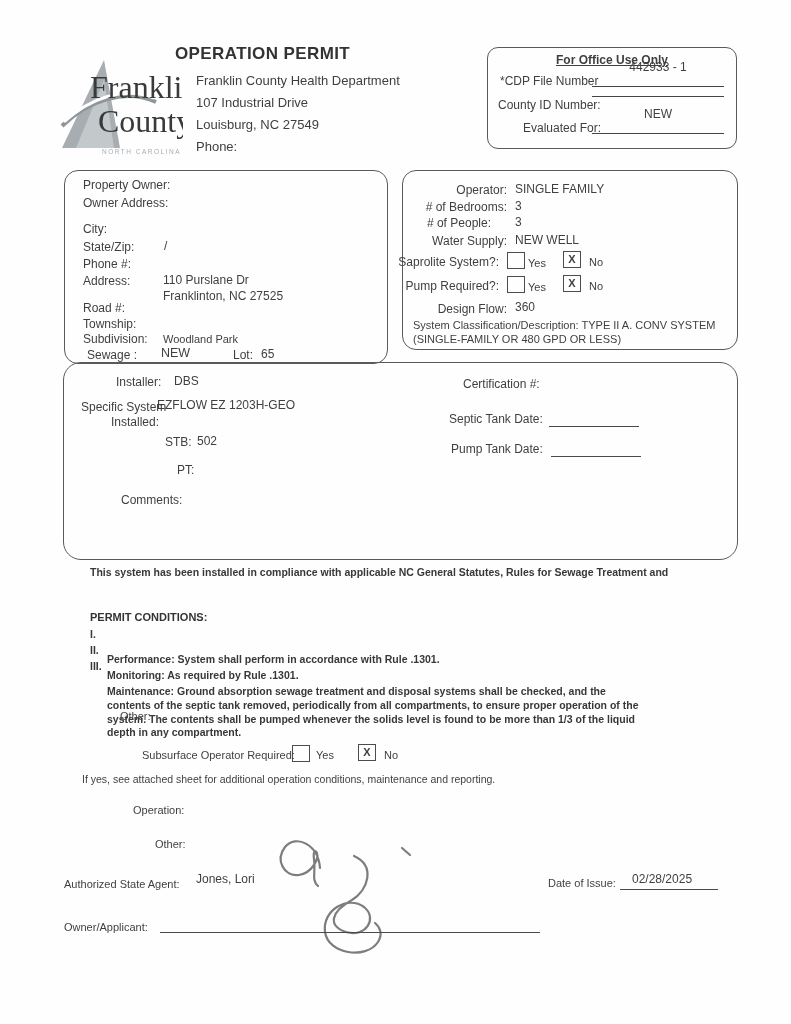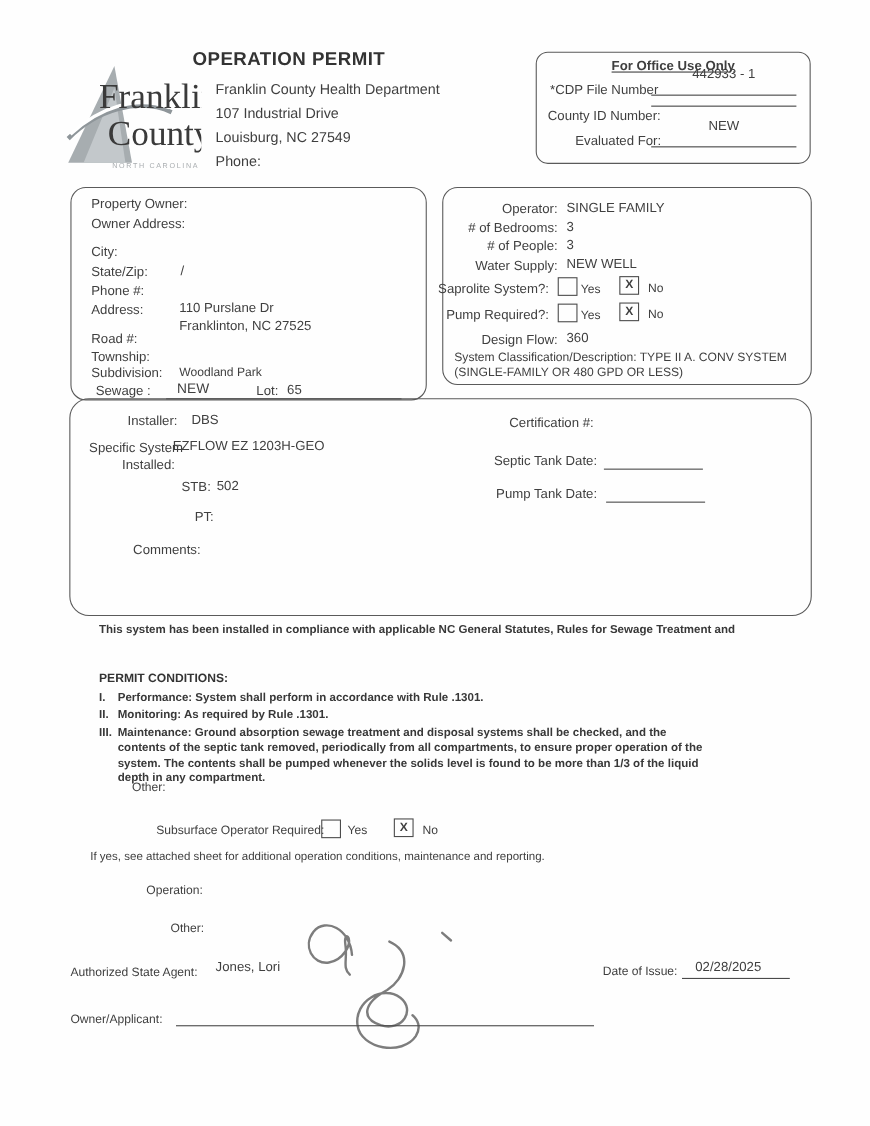--- a/index.html
+++ b/index.html
@@ -12,21 +12,21 @@
   .t10{font-size:10.5px;} .t11{font-size:11px;} .t12{font-size:12px;}
   .t125{font-size:12.5px;} .t13{font-size:13px;} .t17{font-size:17px;}
   .b{font-weight:bold;color:#333;} .sb{font-weight:600;color:#383838;}
   .box{position:absolute;border:1.5px solid #5a5a5a;border-radius:14px;background:transparent;}
   .ul{position:absolute;border-bottom:1.3px solid #4a4a4a;height:0;}
   .cb{position:absolute;width:16px;height:15px;border:1.7px solid #4c4c4c;
       font:600 11px "Liberation Sans",sans-serif;color:#3f3f3f;text-align:center;line-height:15px;}
   .fo-val{position:absolute;text-align:center;border-bottom:1.3px solid #444;font-size:12px;padding-bottom:12px;}
   .cond-item{position:absolute;display:flex;font-size:10.5px;font-weight:600;color:#383838;}
   .cond-num{flex:none;width:17px;}
-  .cond-text{white-space:normal;line-height:13.8px;}
+  .cond-text{white-space:normal;line-height:13.8px;margin-top:25px;}
   .office-title{position:absolute;left:0;right:0;text-align:center;text-decoration:underline;font-size:12px;font-weight:bold;}
   .logo-tag{position:absolute;font-size:6.5px;letter-spacing:1.5px;color:#a9adb0;filter:blur(.5px);}
   svg text{font-family:"Liberation Serif",serif;}
 </style>
 </head>
 <body>
 
 <div class="page">
 
   <svg style="position:absolute;left:58px;top:52px" width="125" height="112" viewBox="0 0 125 112">
@@ -74,21 +74,21 @@
     <div class="t t12" style="left:168px;top:177px">Lot:</div>
     <div class="t t12" style="left:196px;top:176px">65</div>
     <div class="ul" style="left:86px;top:191px;width:214px"></div>
   </div>
 
   <div class="box" style="left:402px;top:170px;width:334px;height:178px">
     <div class="t t12" style="right:230px;top:12px">Operator:</div>
     <div class="t t12" style="left:112px;top:11px">SINGLE FAMILY</div>
     <div class="t t12" style="right:230px;top:29px"># of Bedrooms:</div>
     <div class="t t12" style="left:112px;top:28px">3</div>
-    <div class="t t12" style="right:230px;top:45px"># of People:</div>
+    <div class="t t12" style="right:246px;top:45px"># of People:</div>
     <div class="t t12" style="left:112px;top:44px">3</div>
     <div class="t t12" style="right:230px;top:63px">Water Supply:</div>
     <div class="t t12" style="left:112px;top:62px">NEW WELL</div>
 
     <div class="t t12" style="right:238px;top:84px">Saprolite System?:</div>
     <div class="cb" style="left:104px;top:81px"></div>
     <div class="t t11" style="left:125px;top:86px">Yes</div>
     <div class="cb" style="left:160px;top:80px">X</div>
     <div class="t t11" style="left:186px;top:85px">No</div>
 

